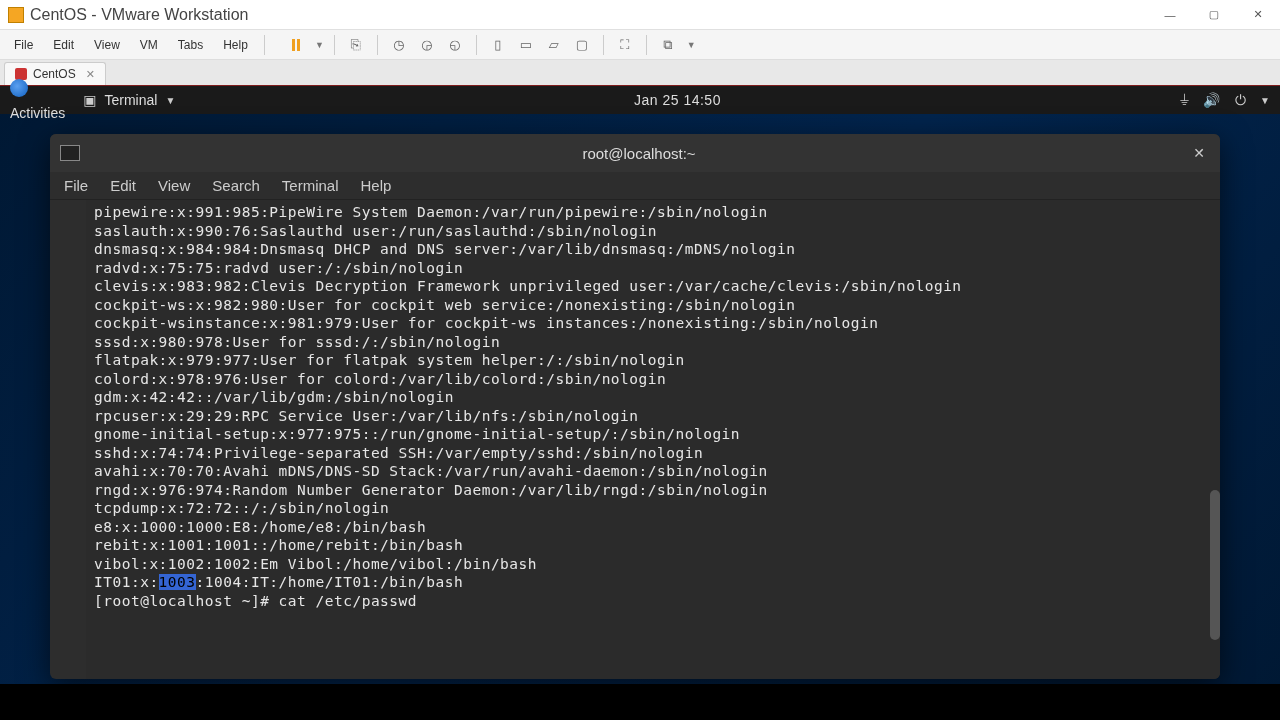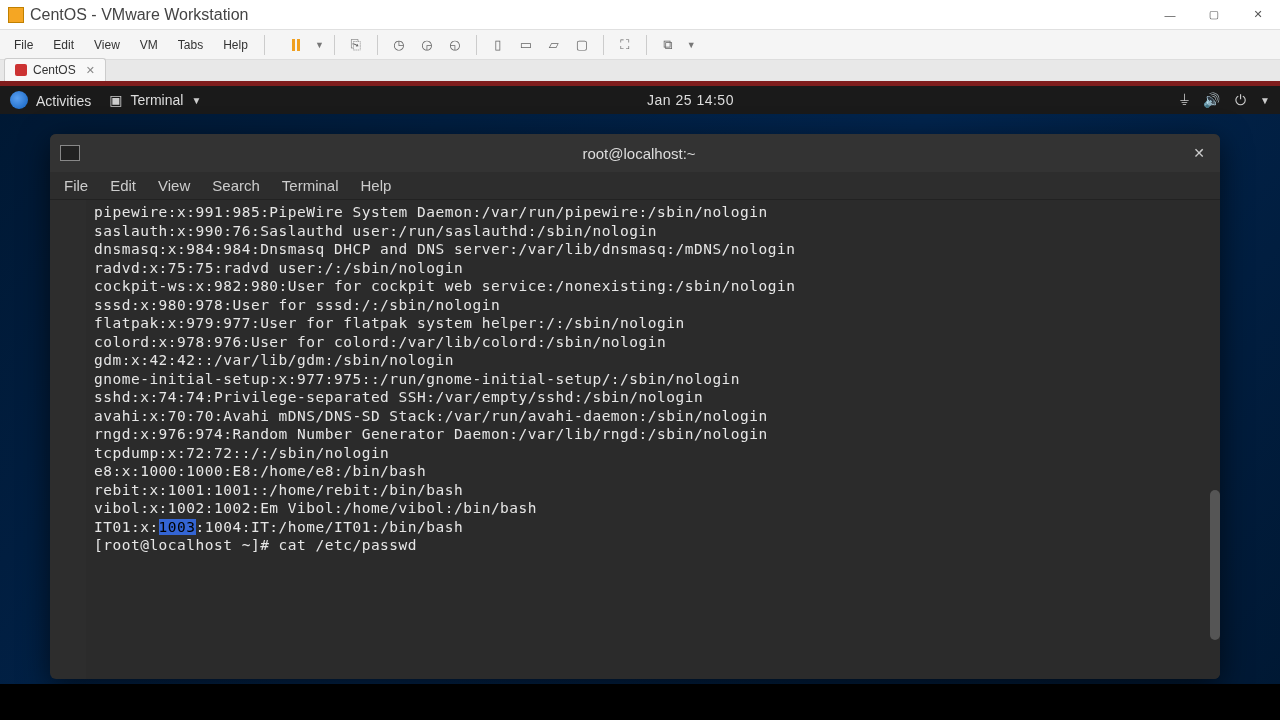--- a/index.html
+++ b/index.html
@@ -15,21 +15,21 @@
 
 .vmware-menu { height: 30px; background: #f5f5f5; display: flex; align-items: center; padding: 0 6px; gap: 4px; border-bottom: 1px solid #ddd; }
 .vmware-mitem { padding: 4px 8px; color: #333; font-size: 12px; cursor: pointer; }
 .vmware-toolbar { display: flex; align-items: center; gap: 6px; margin-left: 12px; }
 .vmware-tool { width: 22px; height: 22px; display: flex; align-items: center; justify-content: center; color: #666; cursor: pointer; }
 .pause-icon { display: flex; gap: 2px; }
 .pause-icon span { width: 3px; height: 12px; background: #f0a020; }
 .sep { width: 1px; height: 20px; background: #ccc; margin: 0 4px; }
 
 
-.vmware-tabs { height: 26px; background: #e8e8e8; display: flex; align-items: flex-end; padding: 0 4px; border-bottom: 5px solid #7f1d1d; }
+.vmware-tabs { height: 26px; background: #e8e8e8; display: flex; align-items: flex-end; padding: 0 4px; border-bottom: 1px solid #7f1d1d; }
 .vmware-tab { background: #f8f8f8; border: 1px solid #ccc; border-bottom: none; padding: 4px 10px; display: flex; align-items: center; gap: 6px; font-size: 12px; color: #333; border-radius: 3px 3px 0 0; cursor: pointer; }
 .tabicon { width: 12px; height: 12px; background: #cc3333; border-radius: 2px; }
 .tab-close { color: #888; font-size: 11px; margin-left: 4px; }
 
 
 .vm-screen { height: 634px; background: #000; position: relative; }
 .desktop { position: absolute; inset: 0; background: linear-gradient(135deg, #001833 0%, #02244d 50%, #001833 100%); }
 
 
 .gnome-topbar { height: 28px; background: #1a1a1a; display: flex; align-items: center; color: #ddd; font-size: 14px; font-weight: 500; padding: 0 10px; }
@@ -111,21 +111,21 @@
     <span>CentOS</span>
     <span class="tab-close">✕</span>
   </div>
 </div>
 
 <div class="vm-screen">
   <div class="desktop">
 
     <div class="gnome-topbar">
       <div class="gbar-left">
-        <div style="display:flex;align-items:flex-end;gap:8px;">
+        <div style="display:flex;align-items:flex-start;gap:8px;flex-direction:column;">
           <div class="act-icon"></div>
           <span>Activities</span>
         </div>
         <div style="display:flex;align-items:center;gap:8px;">
           <span class="gicon">▣</span>
           <span>Terminal</span>
           <span class="gicon" style="font-size:10px;">▼</span>
         </div>
       </div>
       <div class="gbar-center">Jan 25  14:50</div>
@@ -149,25 +149,28 @@
         <span class="term-mitem">View</span>
         <span class="term-mitem">Search</span>
         <span class="term-mitem">Terminal</span>
         <span class="term-mitem">Help</span>
       </div>
       <div class="term-body">
         <div class="term-line">pipewire:x:991:985:PipeWire System Daemon:/var/run/pipewire:/sbin/nologin</div>
         <div class="term-line">saslauth:x:990:76:Saslauthd user:/run/saslauthd:/sbin/nologin</div>
         <div class="term-line">dnsmasq:x:984:984:Dnsmasq DHCP and DNS server:/var/lib/dnsmasq:/mDNS/nologin</div>
         <div class="term-line">radvd:x:75:75:radvd user:/:/sbin/nologin</div>
+        <div class="term-line">clevis:x:983:982:Clevis Decryption Framework unprivileged user:/var/cache/clevis:/sbin/nologin</div>
         <div class="term-line">cockpit-ws:x:982:980:User for cockpit web service:/nonexisting:/sbin/nologin</div>
+        <div class="term-line">cockpit-wsinstance:x:981:979:User for cockpit-ws instances:/nonexisting:/sbin/nologin</div>
         <div class="term-line">sssd:x:980:978:User for sssd:/:/sbin/nologin</div>
         <div class="term-line">flatpak:x:979:977:User for flatpak system helper:/:/sbin/nologin</div>
         <div class="term-line">colord:x:978:976:User for colord:/var/lib/colord:/sbin/nologin</div>
         <div class="term-line">gdm:x:42:42::/var/lib/gdm:/sbin/nologin</div>
+        <div class="term-line">rpcuser:x:29:29:RPC Service User:/var/lib/nfs:/sbin/nologin</div>
         <div class="term-line">gnome-initial-setup:x:977:975::/run/gnome-initial-setup/:/sbin/nologin</div>
         <div class="term-line">sshd:x:74:74:Privilege-separated SSH:/var/empty/sshd:/sbin/nologin</div>
         <div class="term-line">avahi:x:70:70:Avahi mDNS/DNS-SD Stack:/var/run/avahi-daemon:/sbin/nologin</div>
         <div class="term-line">rngd:x:976:974:Random Number Generator Daemon:/var/lib/rngd:/sbin/nologin</div>
         <div class="term-line">tcpdump:x:72:72::/:/sbin/nologin</div>
         <div class="term-line">e8:x:1000:1000:E8:/home/e8:/bin/bash</div>
         <div class="term-line">rebit:x:1001:1001::/home/rebit:/bin/bash</div>
         <div class="term-line">vibol:x:1002:1002:Em Vibol:/home/vibol:/bin/bash</div>
         <div class="term-line"><span>IT01:x:</span><span class="hlsel">1003</span><span>:1004:IT:/home/IT01:/bin/bash</span></div>
         <div class="term-line">[root@localhost ~]# cat /etc/passwd</div>

